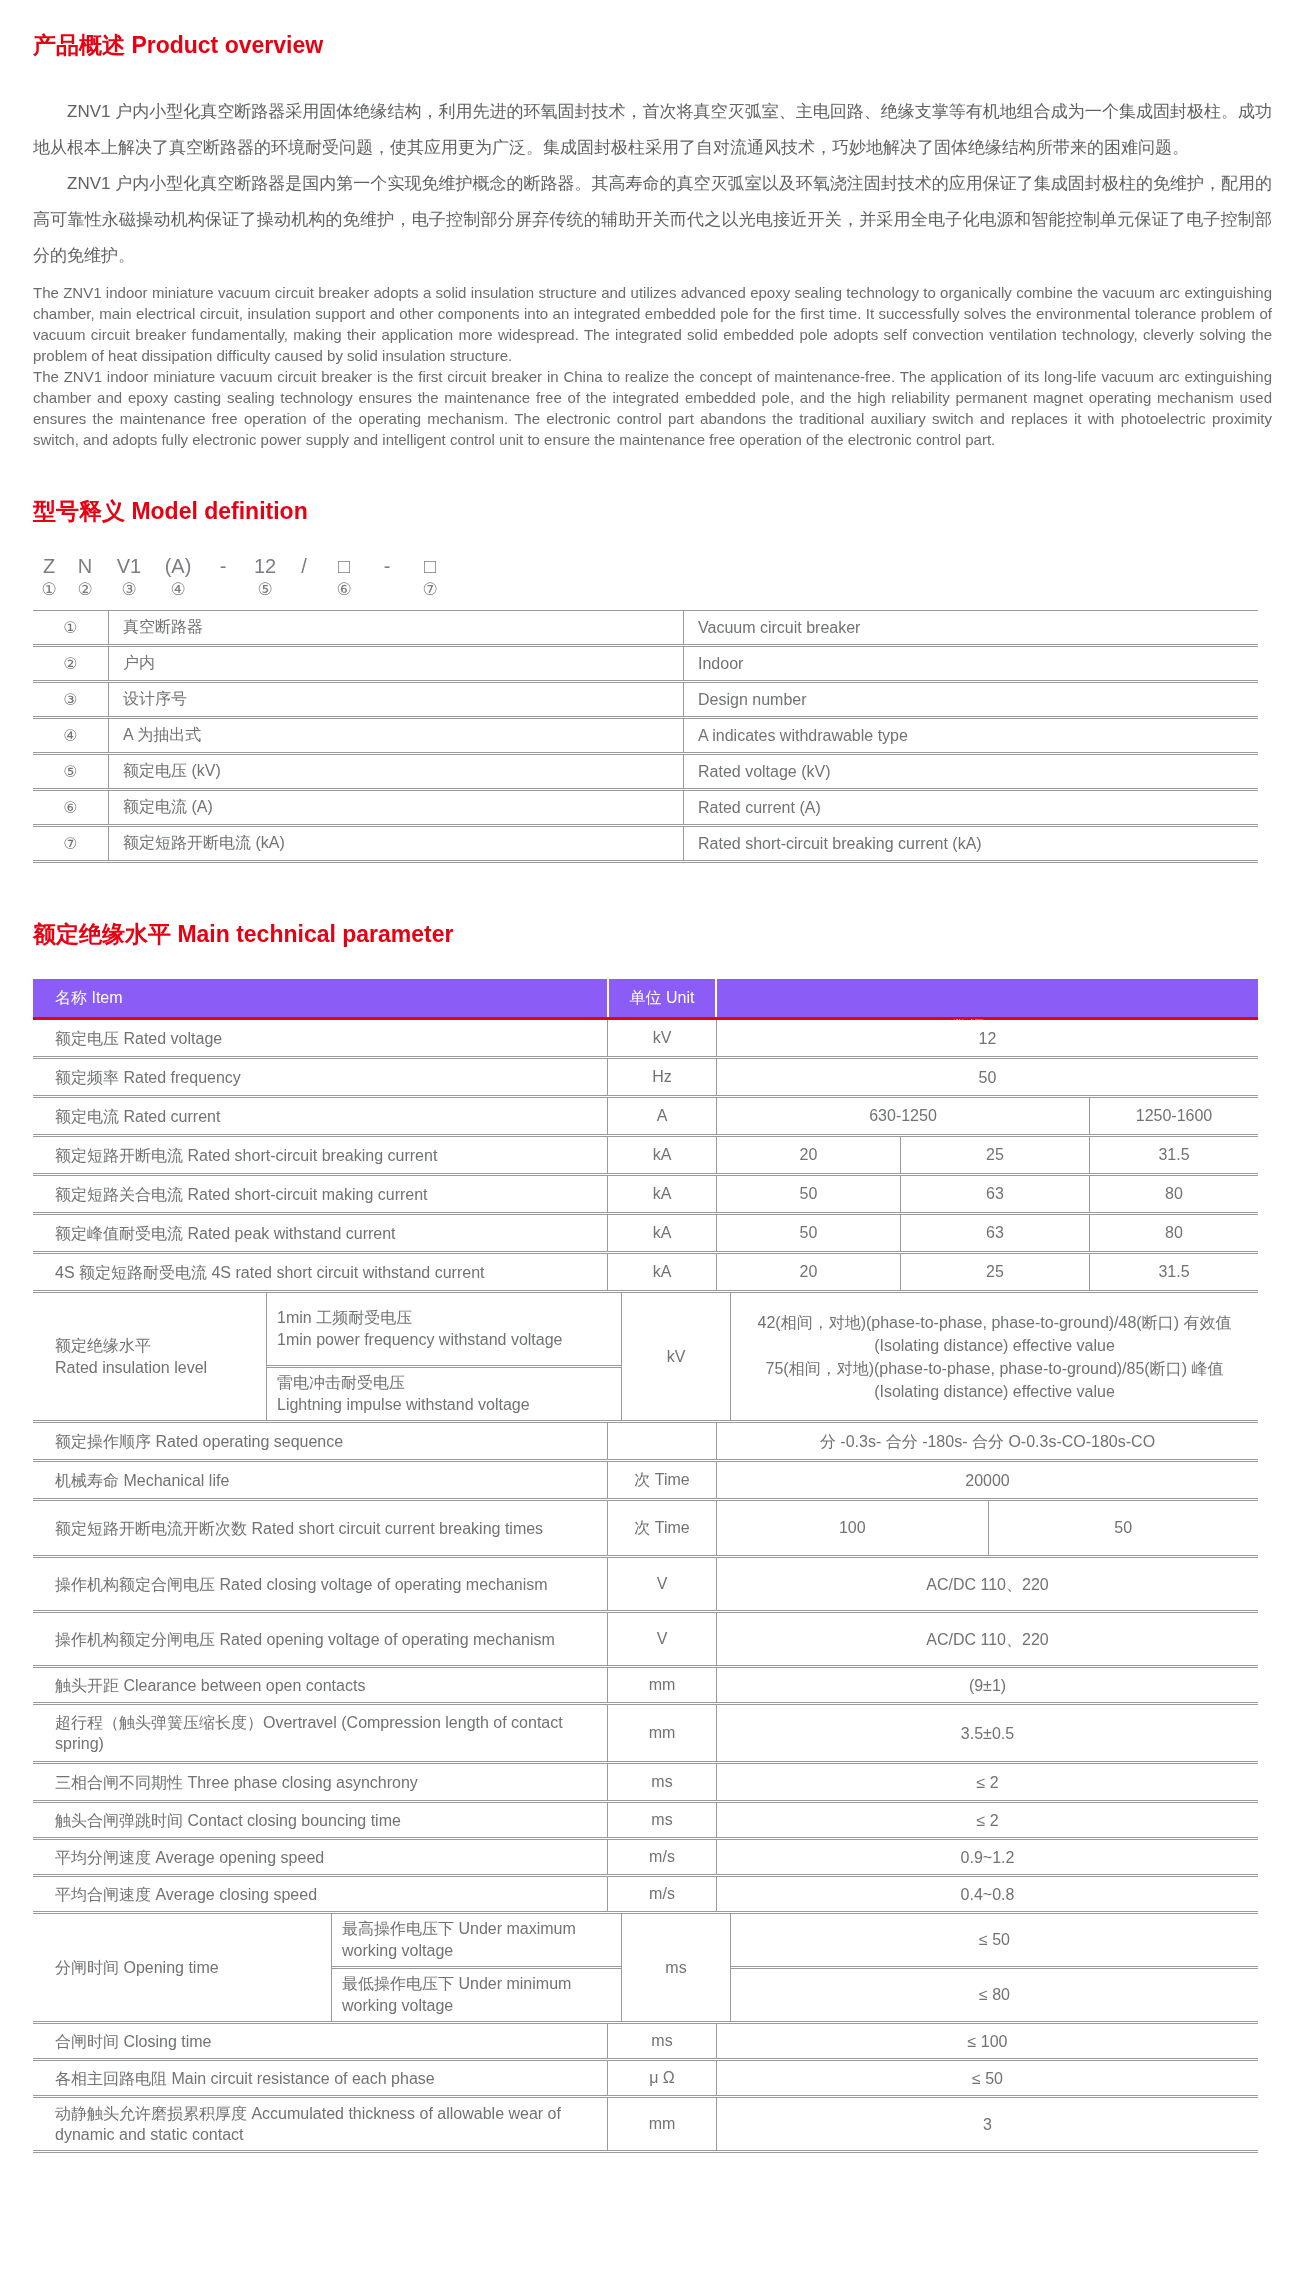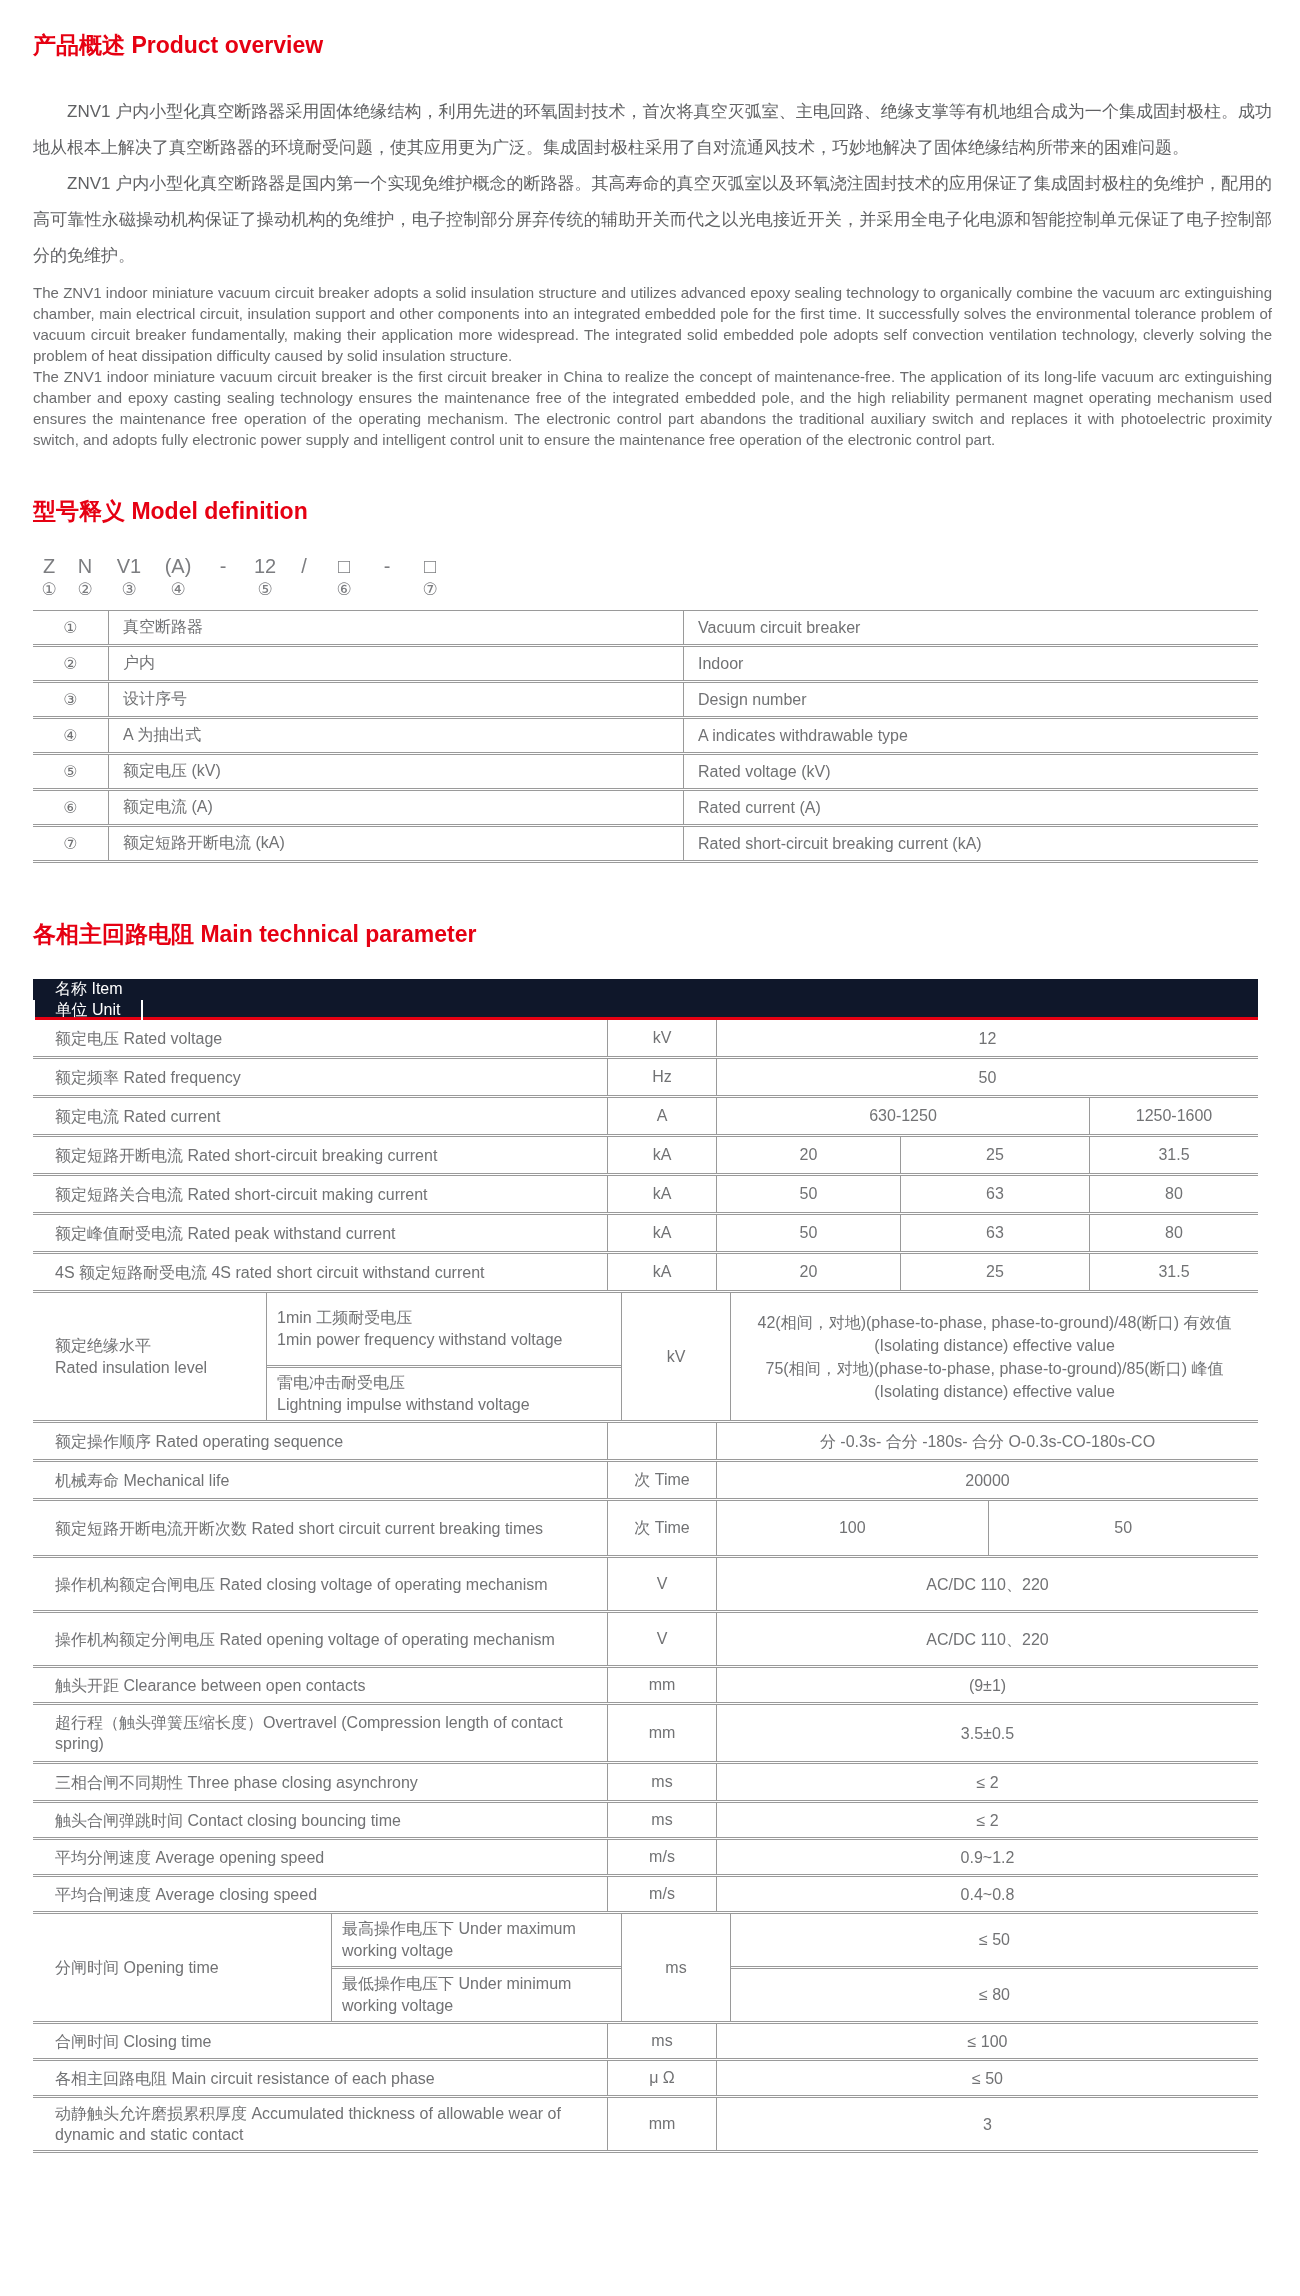--- a/index.html
+++ b/index.html
@@ -44,21 +44,21 @@
 
   .model-table{margin-top:10px;border-top:1px solid #9a9a9a;width:1225px;}
   .m-row{display:flex;min-height:33px;border-bottom:3px double #9a9a9a;font-size:16px;color:#717274;}
   .m-num{width:75px;display:flex;align-items:center;justify-content:center;box-sizing:border-box;}
   .m-cn{width:575px;border-left:1px solid #9a9a9a;display:flex;align-items:center;padding-left:14px;box-sizing:border-box;}
   .m-en{flex:1;border-left:1px solid #9a9a9a;display:flex;align-items:center;padding-left:14px;box-sizing:border-box;}
 
   
   .tech-title{margin-top:56px;}
   .tech-table{margin-top:30px;width:1225px;font-size:16px;color:#717274;}
-  .th-row{display:flex;background:#0f172a;color:#ffffff;height:38px;border-bottom:3px solid #e60012;flex-direction:column;}
+  .th-row{display:flex;background:#8b5cf6;color:#ffffff;height:38px;border-bottom:3px solid #e60012;}
   .th-item{width:574px;display:flex;align-items:center;padding-left:22px;box-sizing:border-box;}
   .th-unit{width:110px;border-left:2px solid #fff;border-right:2px solid #fff;display:flex;align-items:center;justify-content:center;box-sizing:border-box;}
   .th-data{flex:1;display:flex;align-items:center;justify-content:center;margin-top:48px;}
 
   .t-row{display:flex;border-bottom:3px double #9a9a9a;align-items:stretch;}
   .mh34{min-height:34px}.mh36{min-height:36px}.mh52{min-height:52px}
   .mh54{min-height:54px}.mh56{min-height:56px}
   .c-label{width:574px;box-sizing:border-box;display:flex;align-items:center;padding:4px 10px 4px 22px;line-height:21px;text-align:left;}
   .c-unit{width:110px;box-sizing:border-box;border-left:1px solid #9a9a9a;border-right:1px solid #9a9a9a;display:flex;align-items:center;justify-content:center;text-align:center;}
   .c-data{flex:1;display:flex;align-items:stretch;text-align:center;}
@@ -170,21 +170,21 @@
       <div class="m-cn">额定电流 (A)</div>
       <div class="m-en">Rated current (A)</div>
     </div>
     <div class="m-row">
       <div class="m-num">⑦</div>
       <div class="m-cn">额定短路开断电流 (kA)</div>
       <div class="m-en">Rated short-circuit breaking current (kA)</div>
     </div>
   </div>
 
-  <h2 class="sec-title tech-title">各相主回路电阻 Main technical parameter</h2>
+  <h2 class="sec-title tech-title">额定绝缘水平 Main technical parameter</h2>
 
   <div class="tech-table">
 
     <div class="th-row">
       <div class="th-item">名称 Item</div>
       <div class="th-unit">单位 Unit</div>
       <div class="th-data">数据 Data</div>
     </div>
 
     <div class="t-row mh36">

